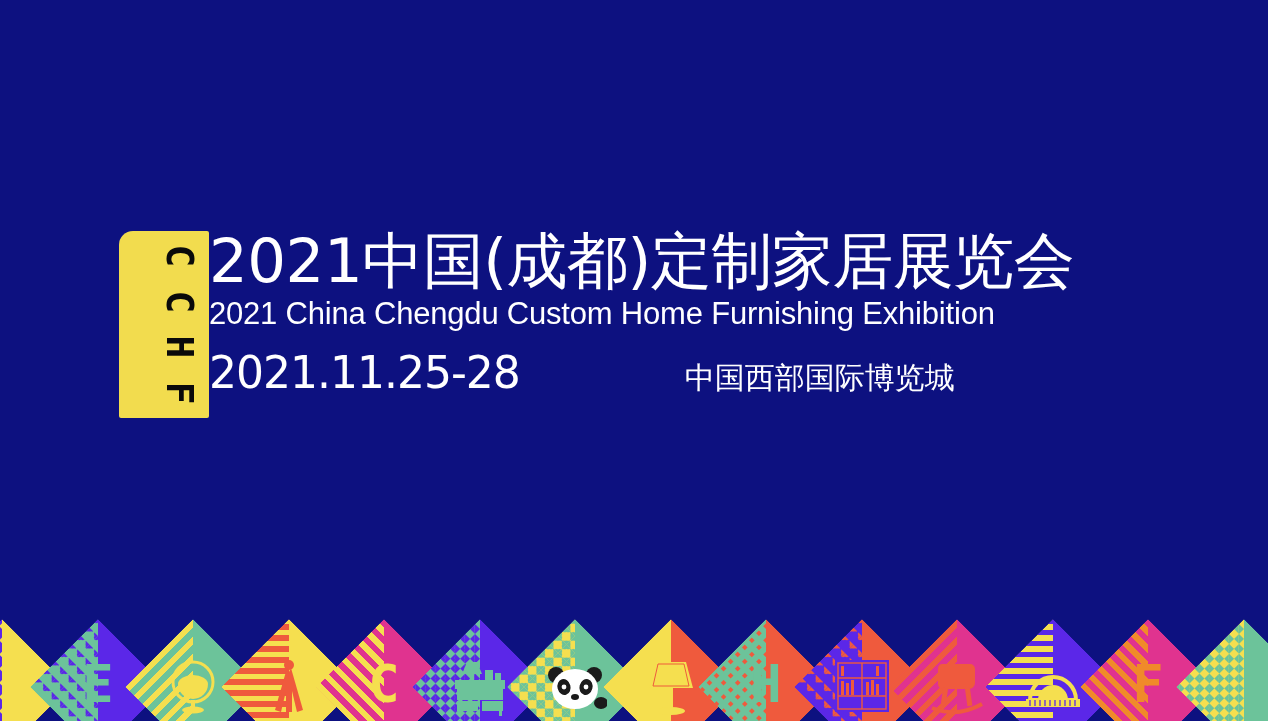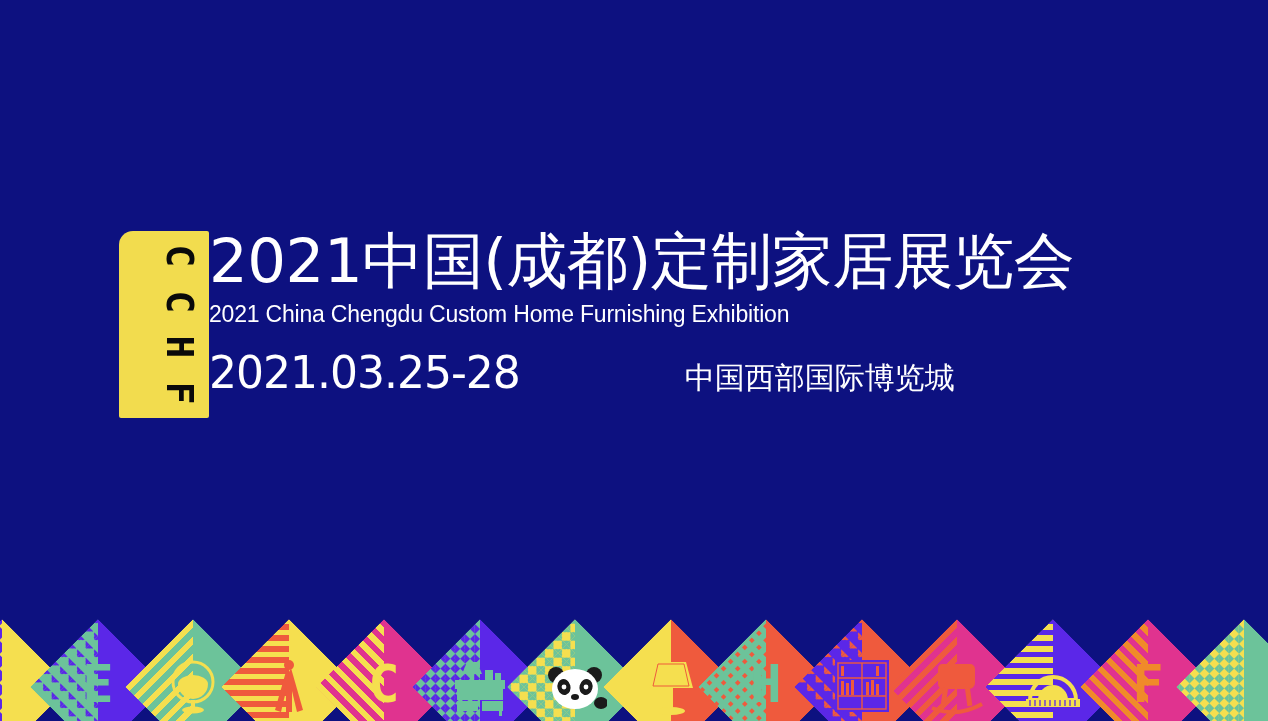--- a/index.html
+++ b/index.html
@@ -64,21 +64,21 @@
     font-size:61px;
     line-height:63px;
     font-weight:400;
     letter-spacing:-0.5px;
     white-space:nowrap;
     font-family:"DejaVu Sans","Liberation Sans",sans-serif;
     margin-top:-2px;
   }
   .title-en{
     color:#ffffff;
-    font-size:23px;
+    font-size:31px;
     line-height:40px;
     font-weight:400;
     letter-spacing:-0.2px;
     white-space:nowrap;
     font-family:"Liberation Sans","DejaVu Sans",sans-serif;
     margin-top:2px;
   }
   .info-row{
     display:flex;
     align-items:baseline;
@@ -141,21 +141,21 @@
         <span>C</span>
         <span>H</span>
         <span>F</span>
       </div>
     </div>
 
     <div class="text-stack">
       <div class="title-cn">2021中国(成都)定制家居展览会</div>
       <div class="title-en">2021 China Chengdu Custom Home Furnishing Exhibition</div>
       <div class="info-row">
-        <div class="info-date">2021.03.25-28</div>
+        <div class="info-date">2021.11.25-28</div>
         <div class="info-venue">中国西部国际博览城</div>
       </div>
     </div>
 
   </div>
 
   <div class="band" id="band">
       <div class="diamond" style="left: -46px;">
         <div class="dhalf dtop" style="background: rgb(245, 223, 79);"></div>
         <div class="dhalf dbot" style="background-color: rgb(91, 39, 232); background-image: radial-gradient(rgb(245, 223, 79) 2.2px, transparent 2.4px); background-size: 10px 10px;"></div>

